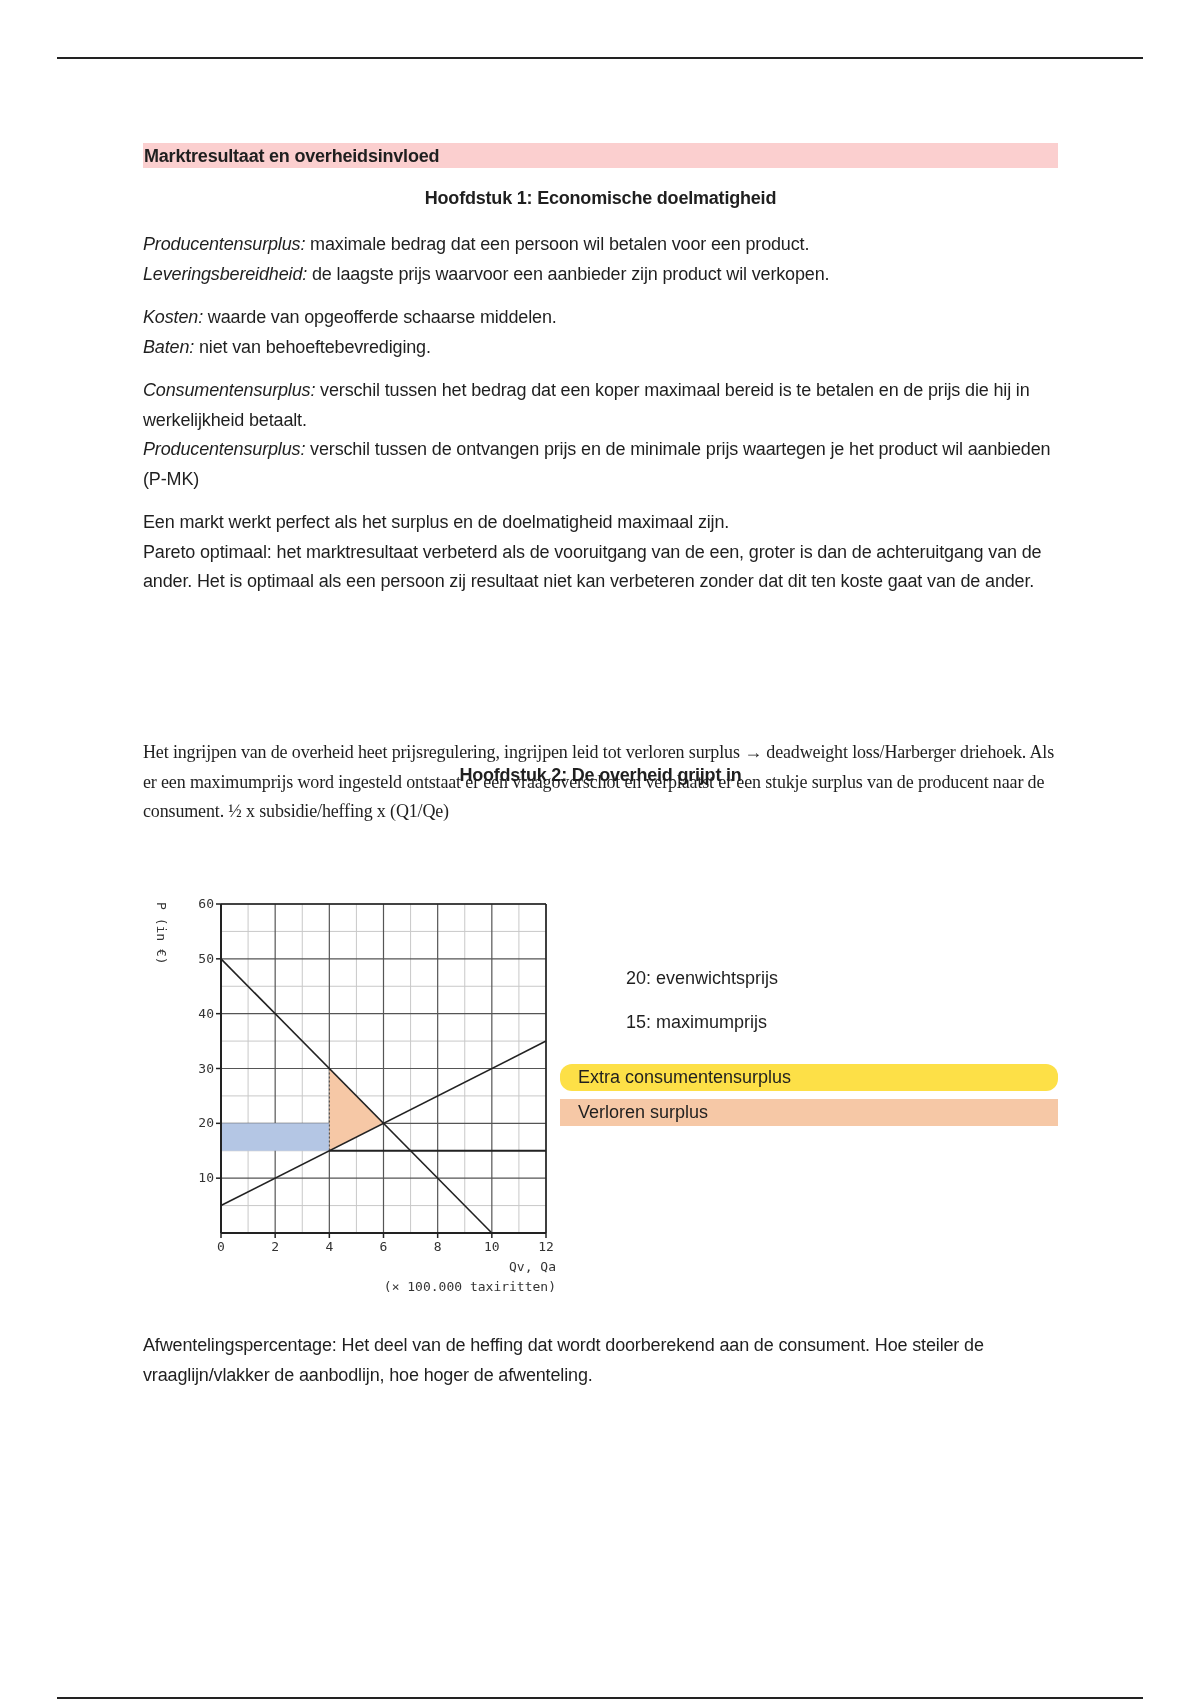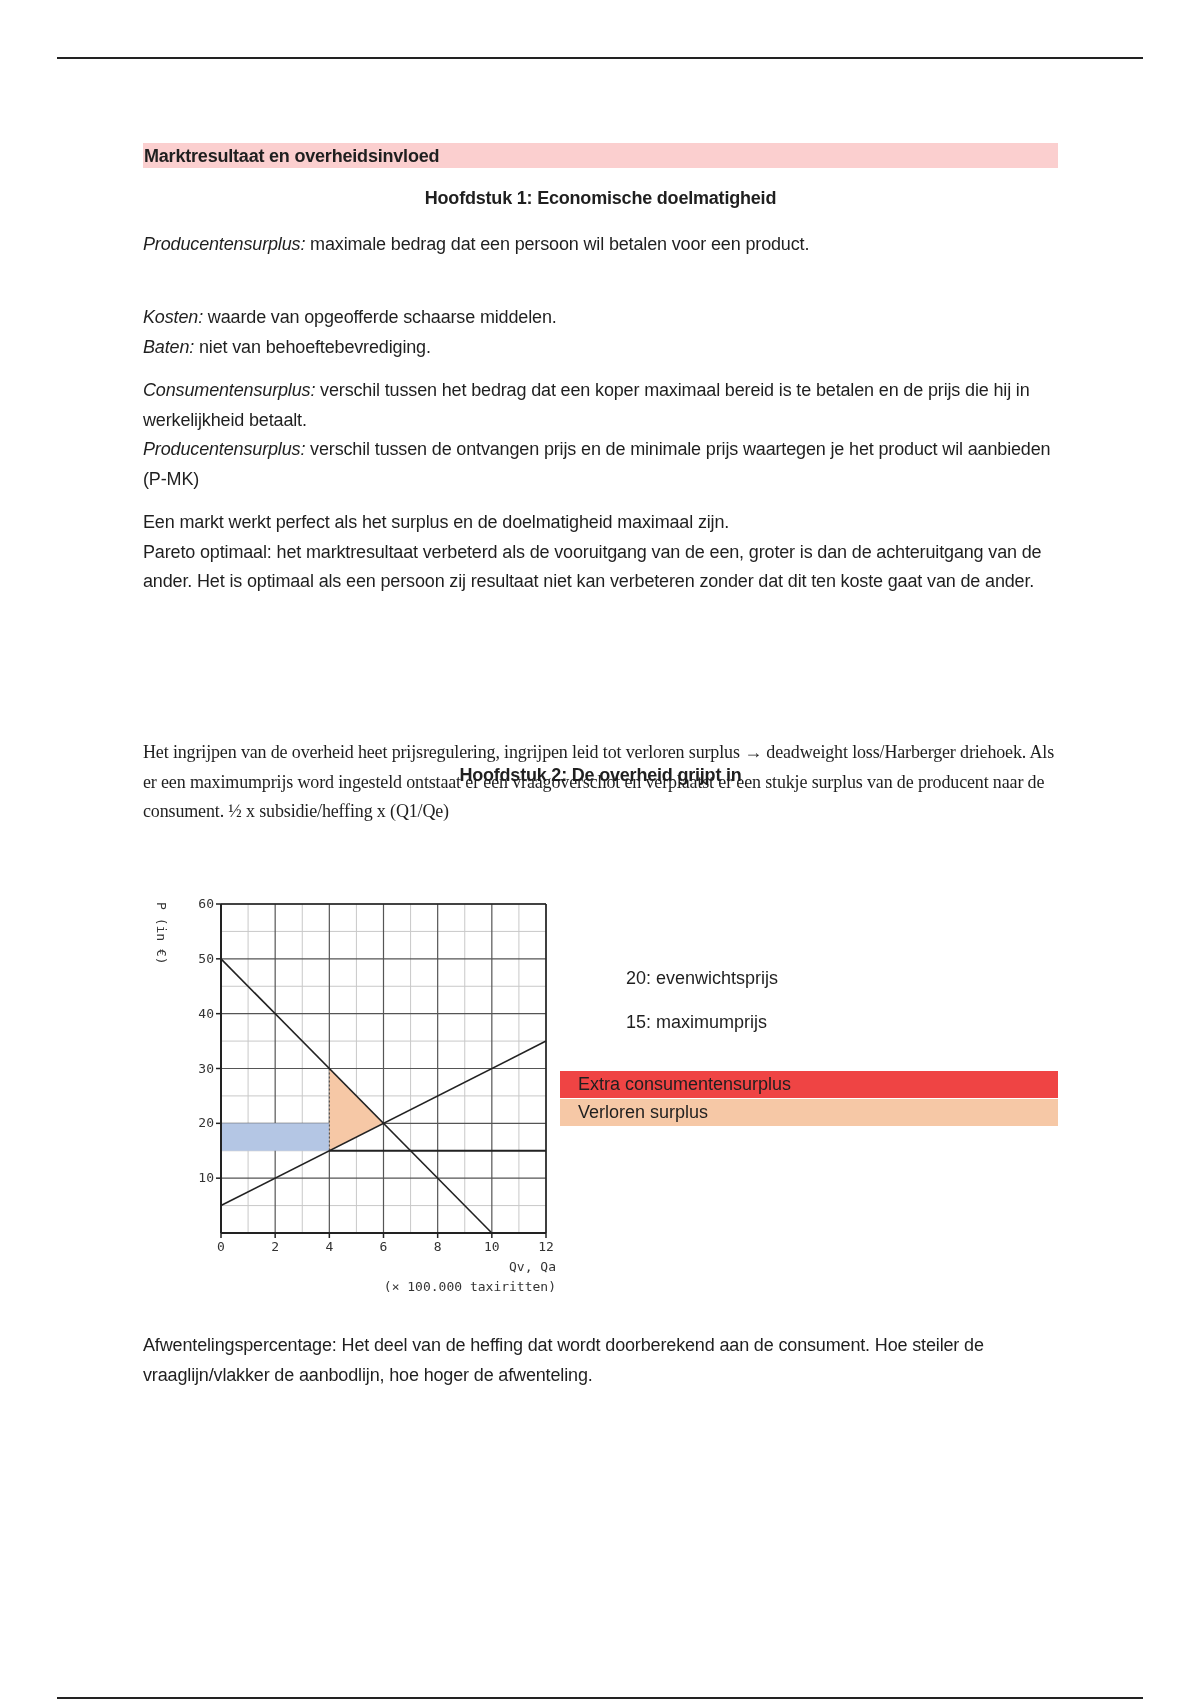--- a/index.html
+++ b/index.html
@@ -27,20 +27,21 @@
 
 <div class="rule top"></div>
 
 <div class="content">
   <div class="title-bar">Marktresultaat en overheidsinvloed</div>
 
   <div class="block h" style="top:45px;">Hoofdstuk 1: Economische doelmatigheid</div>
 
   <div class="block" style="top:87px;">
     <p><i>Producentensurplus:</i><span> maximale bedrag dat een persoon wil betalen voor een product.</span></p>
+    <p><i>Leveringsbereidheid:</i><span> de laagste prijs waarvoor een aanbieder zijn product wil verkopen.</span></p>
   </div>
 
   <div class="block" style="top:160px;">
     <p><i>Kosten:</i><span> waarde van opgeofferde schaarse middelen.</span></p>
     <p><i>Baten:</i><span> niet van behoeftebevrediging.</span></p>
   </div>
 
   <div class="block" style="top:233px;">
     <p><i>Consumentensurplus:</i><span> verschil tussen het bedrag dat een koper maximaal bereid is te betalen en de prijs die hij in werkelijkheid betaalt.</span></p>
     <p><i>Producentensurplus:</i><span> verschil tussen de ontvangen prijs en de minimale prijs waartegen je het product wil aanbieden (P-MK)</span></p>
@@ -121,21 +122,21 @@
         <line x1="216" x2="221" y1="904" y2="904" stroke="#222" stroke-width="1.5"></line>
         <text x="214" y="908" text-anchor="end" font-size="13" fill="#333">60</text>
         <text x="556" y="1271" text-anchor="end" font-size="13" fill="#333">Qv, Qa</text>
         <text x="556" y="1291" text-anchor="end" font-size="13" fill="#333">(× 100.000 taxiritten)</text>
         <text x="0" y="0" text-anchor="start" font-size="13" fill="#333" transform="translate(157,902) rotate(90)">P (in €)</text>
       </svg>
 
     <div class="legend" style="top:0;">
       <div class="plain" style="top:78px;">20: evenwichtsprijs</div>
       <div class="plain" style="top:122px;">15: maximumprijs</div>
-      <div class="swatch" style="top:184px; background:#ef4444;">Extra consumentensurplus</div>
+      <div class="swatch" style="top:177px; background:#fde047;border-radius:12px;">Extra consumentensurplus</div>
       <div class="swatch" style="top:212px; background:#f6c8a6;">Verloren surplus</div>
     </div>
   </div>
 
   <div class="block" style="top:1188px;">
     <p>Afwentelingspercentage: Het deel van de heffing dat wordt doorberekend aan de consument. Hoe steiler de vraaglijn/vlakker de aanbodlijn, hoe hoger de afwenteling.</p>
   </div>
 </div>
 
 <div class="rule bottom"></div>

